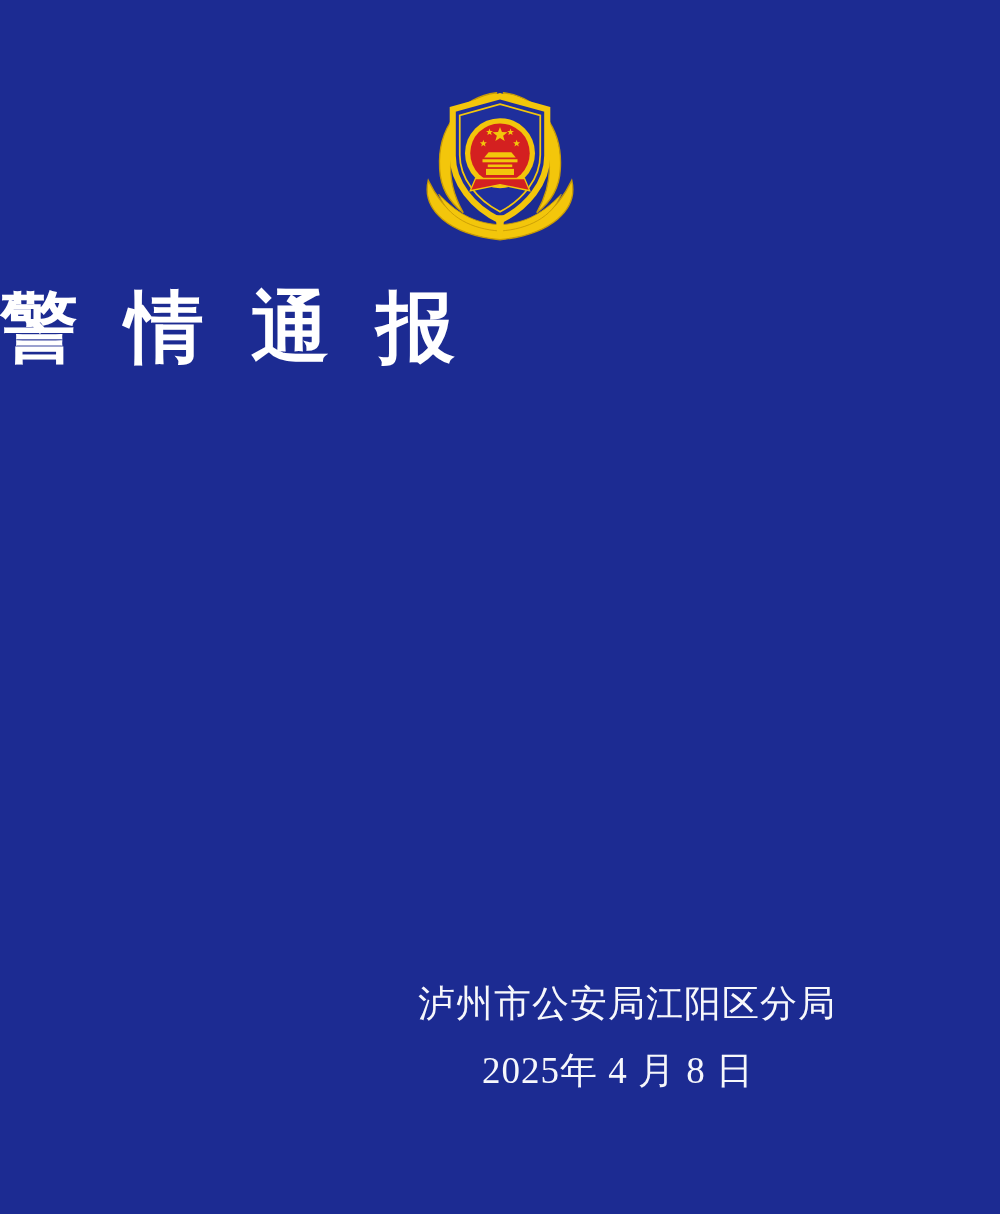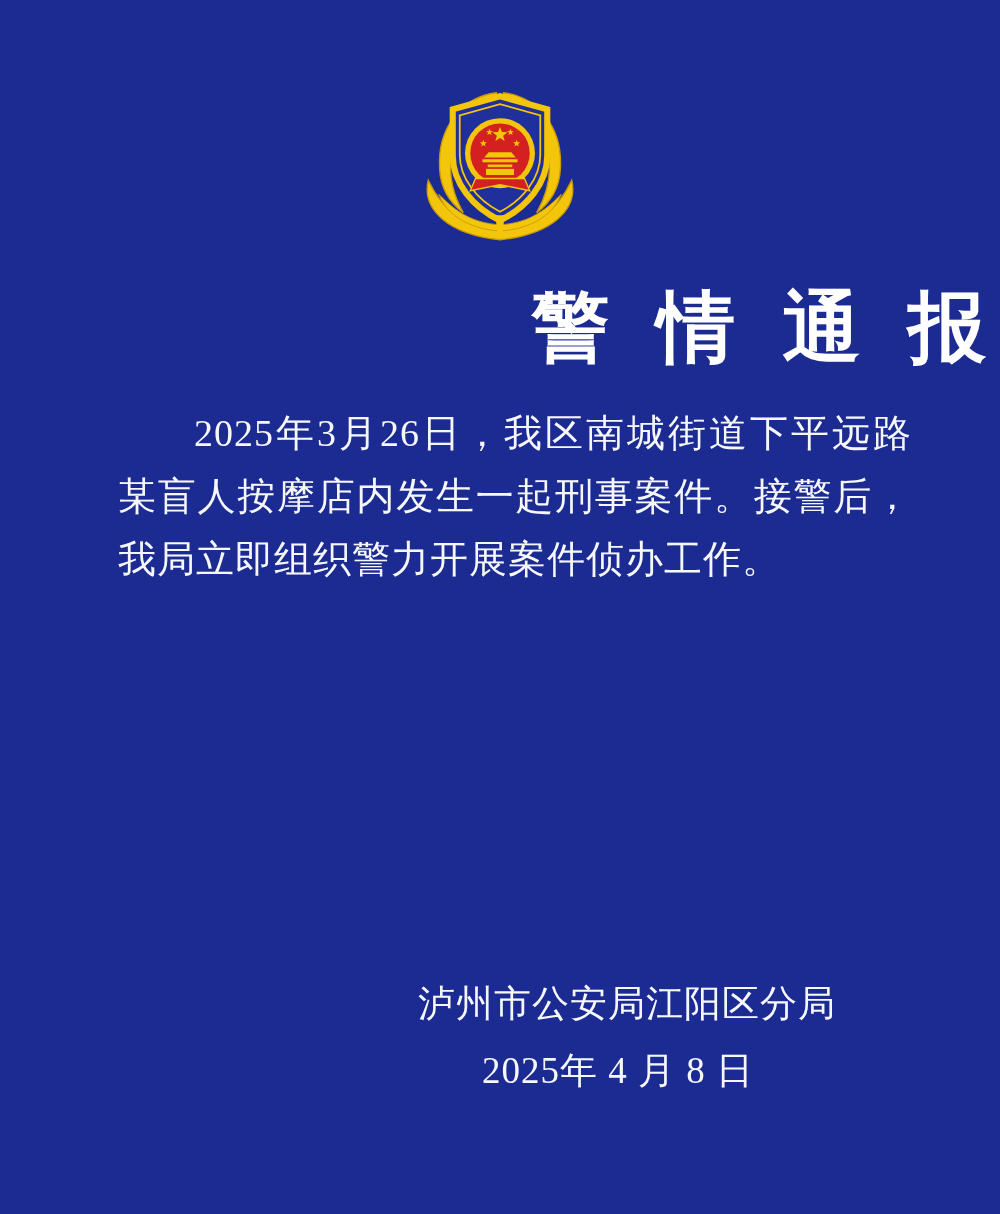--- a/index.html
+++ b/index.html
@@ -12,21 +12,21 @@
     overflow:hidden;
     margin:0 auto;
   }
   .emblem-wrap{
     position:absolute;top:84px;left:50%;
     transform:translateX(-50%);
     width:176px;height:168px;
   }
   .notice-title{
     position:absolute;top:276px;left:0;width:100%;
-    margin:0;text-align:right;
+    margin:0;text-align:left;
     font-size:78px;font-weight:700;
     letter-spacing:14px;
     color:#ffffff;
     white-space:nowrap;
   }
   .notice-body{
     position:absolute;top:402px;left:118px;width:794px;
     font-size:38px;line-height:63px;
     text-align:justify;
     letter-spacing:1px;
@@ -79,21 +79,20 @@
 
       <path d="M72,108 L128,108 L134,122 L100,115 L66,122 Z" fill="#d42020" stroke="#f3c60b" stroke-width="1.5"></path>
 
       <path fill="#f3c60b" d="M95,150 L105,150 L103,174 L97,174 Z"></path>
     </svg>
   </div>
 
   <h1 class="notice-title">警 情 通 报</h1>
 
   <div class="notice-body">
-    <p>2025年3月26日，我区南城街道下平远路某盲人按摩店内发生一起刑事案件。接警后，我局立即组织警力开展案件侦办工作。</p>
   </div>
 
   <div class="notice-footer">
     <div>泸州市公安局江阳区分局</div>
     <div>2025年 4 月 8 日</div>
   </div>
 
 </div>
 
 </body></html>

